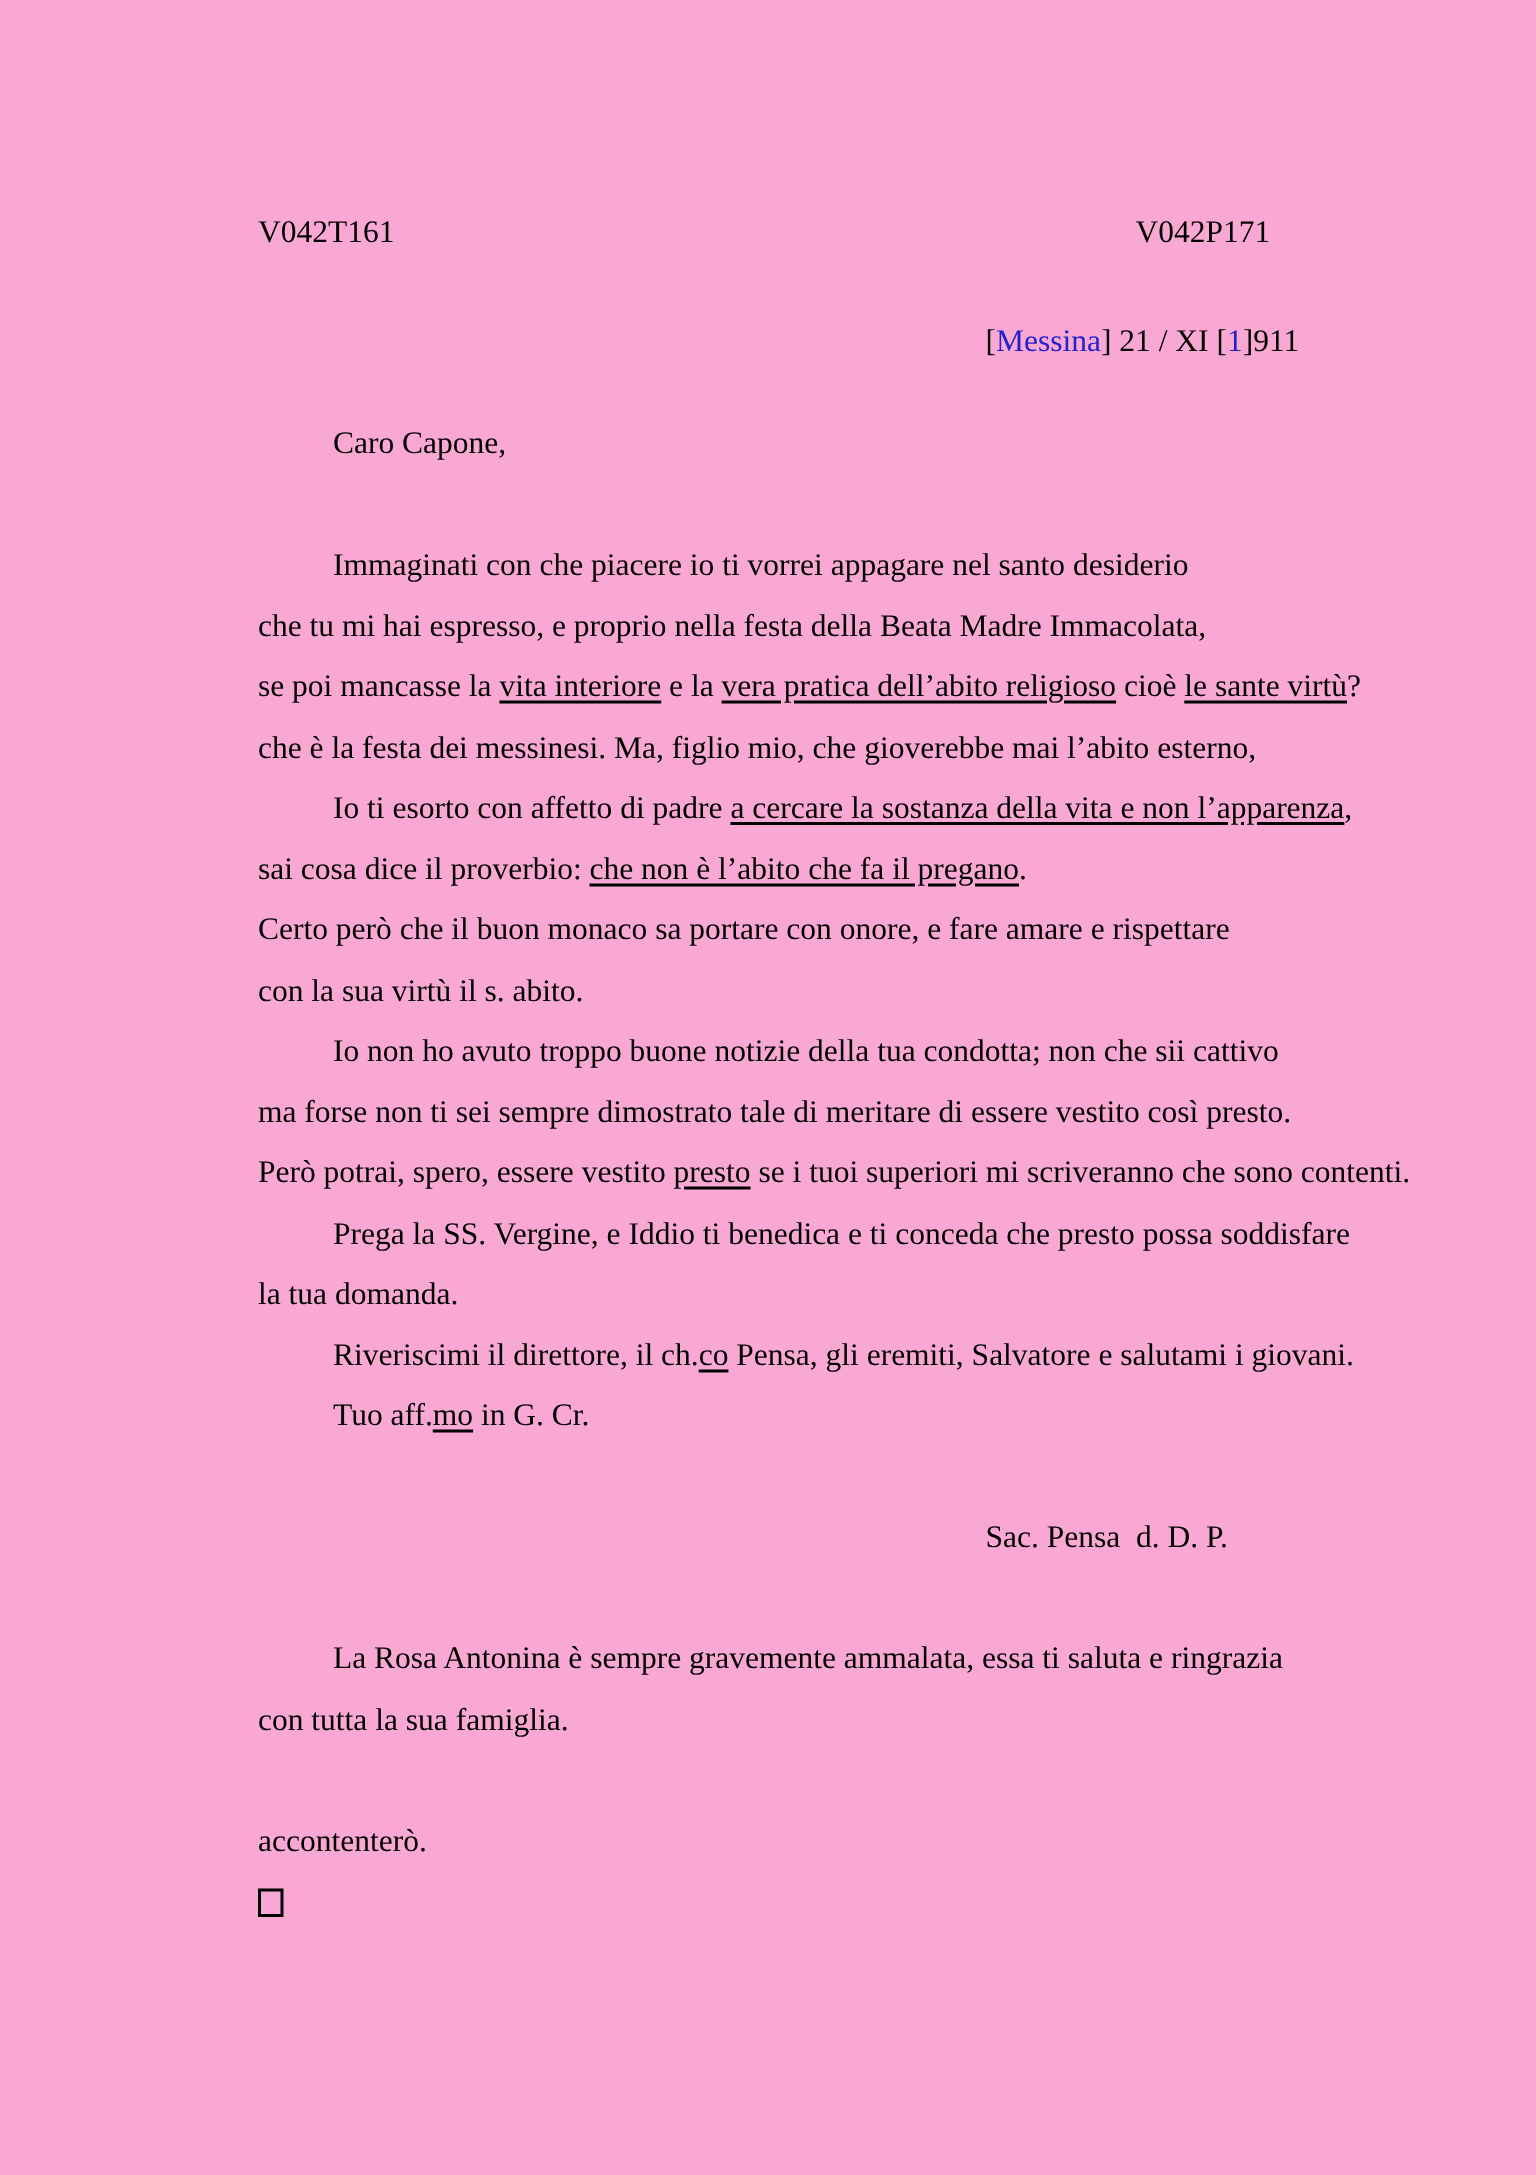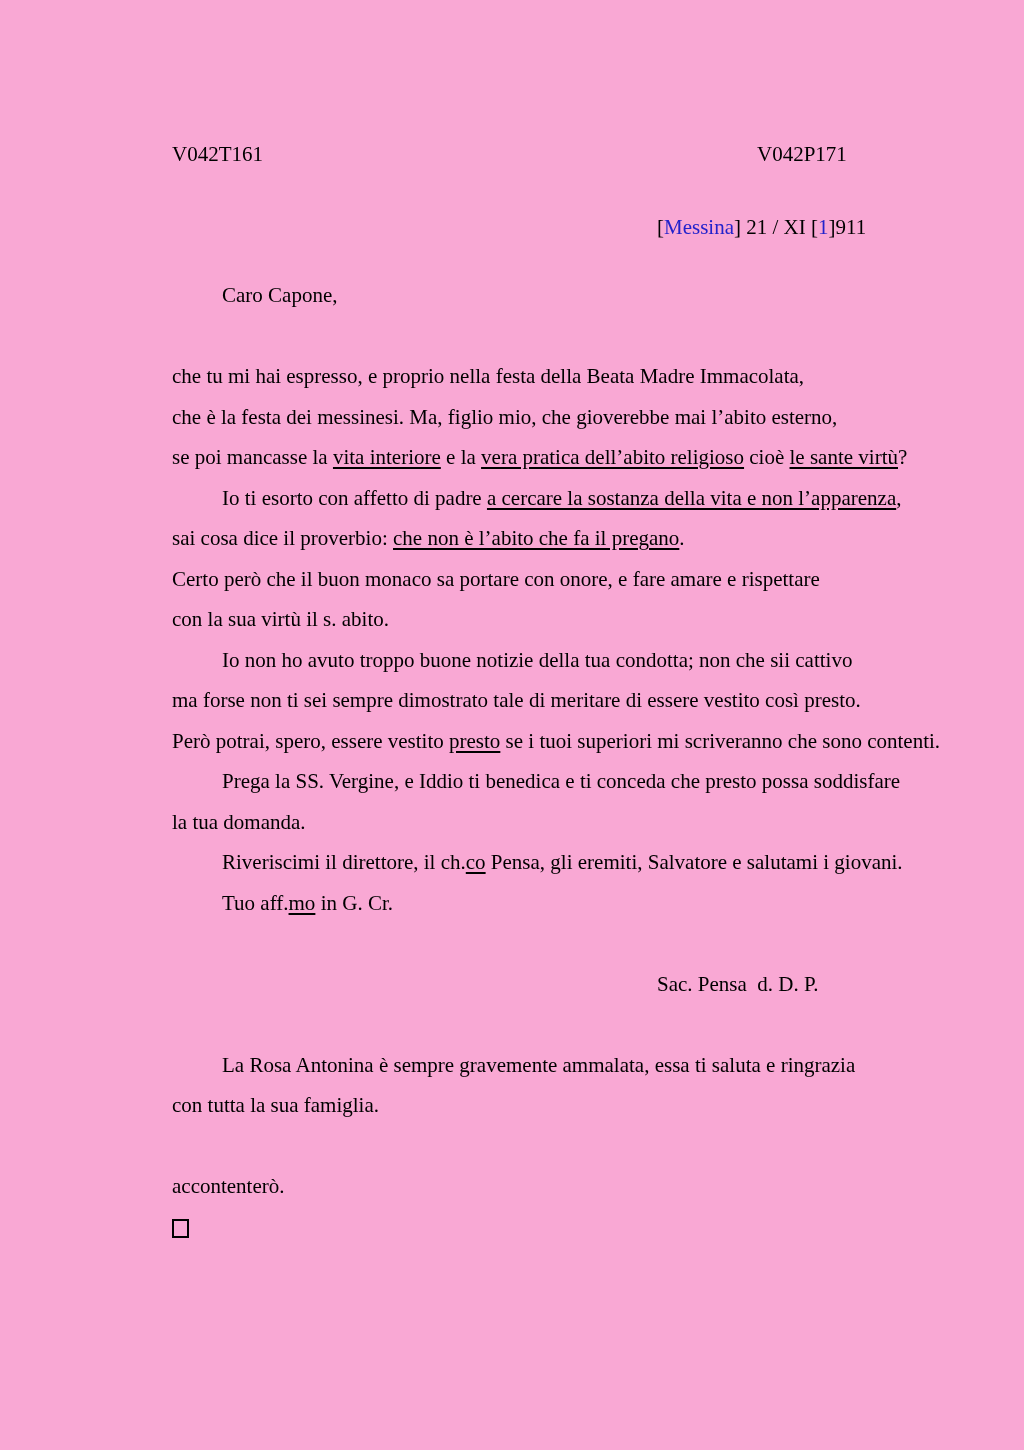--- a/index.html
+++ b/index.html
@@ -79,23 +79,24 @@
 
   <div class="hdr-left">V042T161</div>
 
   <div class="hdr-right">V042P171</div>
 
   <div class="dateline"><span>[</span><span class="blue">Messina</span><span>] 21 / XI [</span><span class="blue">1</span><span>]911</span></div>
 
   <div class="letter-body">
       <div class="line indent"><span>Caro Capone,</span></div>
       <div class="line"></div>
+      <div class="line indent"><span>Immaginati con che piacere io ti vorrei appagare nel santo desiderio</span></div>
       <div class="line"><span>che tu mi hai espresso, e proprio nella festa della Beata Madre Immacolata,</span></div>
+      <div class="line"><span>se poi mancasse la </span><span class="u">vita interiore</span><span> e la </span><span class="u">vera pratica dell’abito religioso</span><span> cioè </span><span class="u">le sante virtù</span><span>?</span></div>
       <div class="line"><span>che è la festa dei messinesi. Ma, figlio mio, che gioverebbe mai l’abito esterno,</span></div>
-      <div class="line"><span>se poi mancasse la </span><span class="u">vita interiore</span><span> e la </span><span class="u">vera pratica dell’abito religioso</span><span> cioè </span><span class="u">le sante virtù</span><span>?</span></div>
       <div class="line indent"><span>Io ti esorto con affetto di padre </span><span class="u">a cercare la sostanza della vita e non l’apparenza</span><span>,</span></div>
       <div class="line"><span>sai cosa dice il proverbio: </span><span class="u">che non è l’abito che fa il pregano</span><span>.</span></div>
       <div class="line"><span>Certo però che il buon monaco sa portare con onore, e fare amare e rispettare</span></div>
       <div class="line"><span>con la sua virtù il s. abito.</span></div>
       <div class="line indent"><span>Io non ho avuto troppo buone notizie della tua condotta; non che sii cattivo</span></div>
       <div class="line"><span>ma forse non ti sei sempre dimostrato tale di meritare di essere vestito così presto.</span></div>
       <div class="line"><span>Però potrai, spero, essere vestito </span><span class="u">presto</span><span> se i tuoi superiori mi scriveranno che sono contenti.</span></div>
       <div class="line indent"><span>Prega la SS. Vergine, e Iddio ti benedica e ti conceda che presto possa soddisfare</span></div>
       <div class="line"><span>la tua domanda.</span></div>
       <div class="line indent"><span>Riveriscimi il direttore, il ch.</span><span class="u">co</span><span> Pensa, gli eremiti, Salvatore e salutami i giovani.</span></div>

